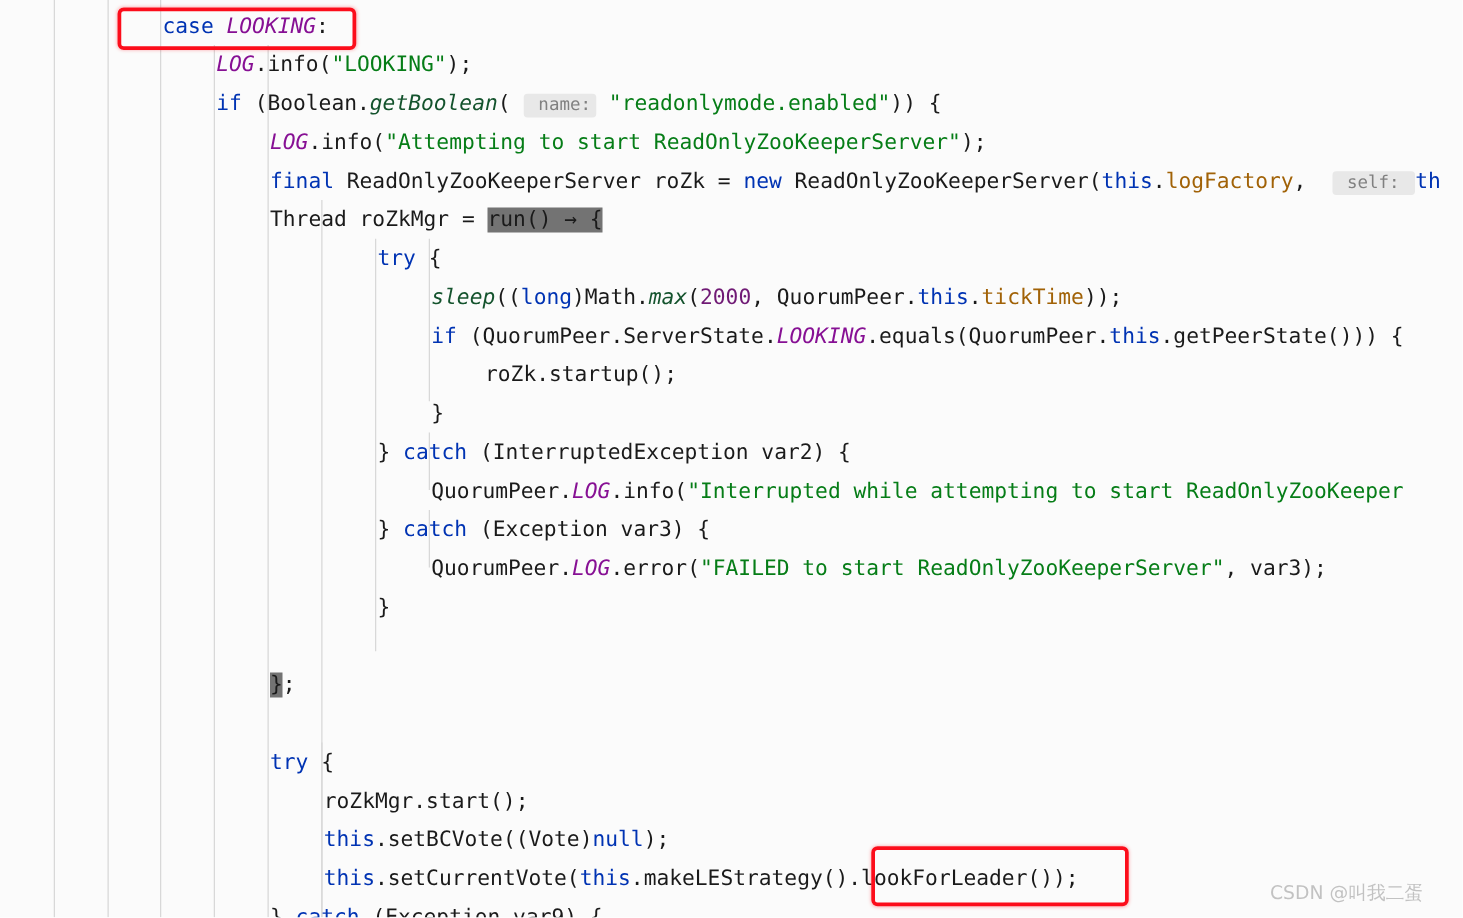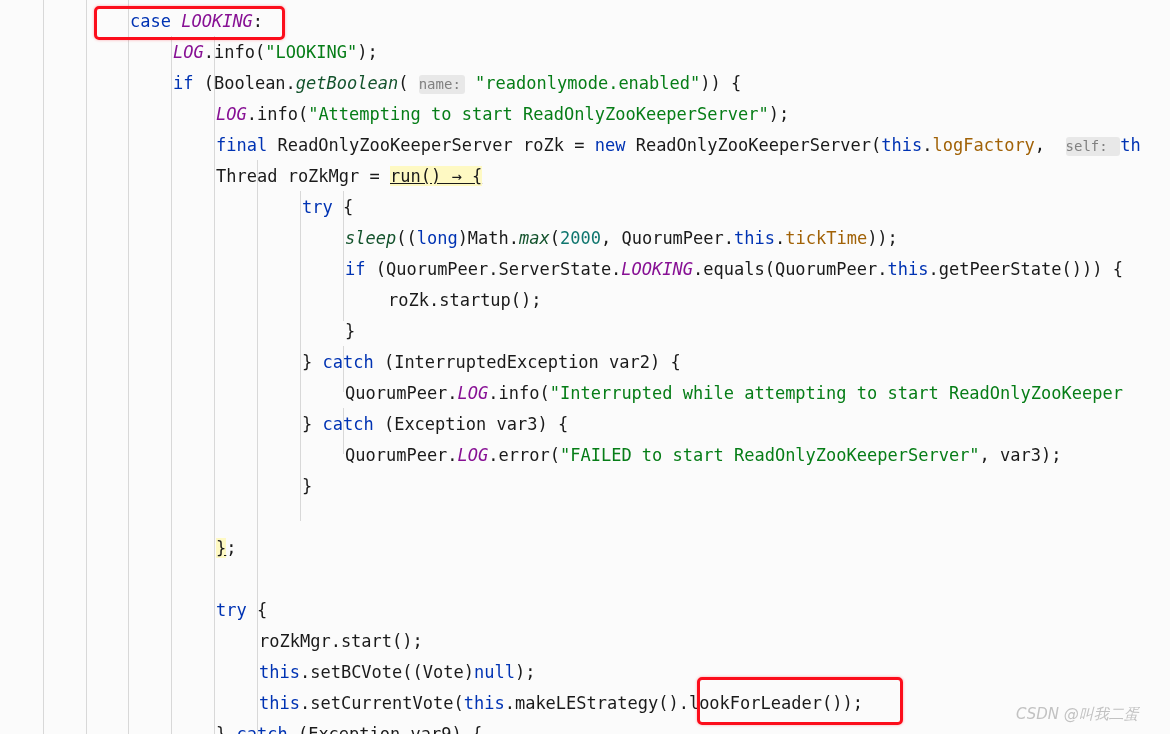--- a/index.html
+++ b/index.html
@@ -41,60 +41,58 @@
     left: 0;
     height: 31px;
     white-space: pre;
     font-size: 17px;
     line-height: 31px;
   }
 
   
   .kw      { color: #0033b3; }
   .str     { color: #067d17; }
-  .num     { color: #0f766e; }
+  .num     { color: #701a75; }
   .field   { color: #871094; font-style: italic; }
   .sfield  { color: #a16207; }
   .smeth   { color: #14532d; font-style: italic; }
   .meth    { color: #1a1a1a; }
   .plain   { color: #1a1a1a; }
 
   
   .hint {
     background: #e8e8e8;
     color: #808080;
     font-size: 14px;
     border-radius: 3px;
-    padding: 1px 4px 2px 0;
+    padding: 1px 4px 2px 12px;
   }
 
   
   .lam {
-    background: #fef9c3;
-    text-decoration: underline;
+    background: #737373;
   }
 
   
   .redbox {
     position: absolute;
     border: 3px solid #fc0d1b;
     border-radius: 5px;
     box-sizing: border-box;
     background: transparent;
     box-shadow: 0 0 3px rgba(252,13,27,0.35);
   }
 
   
   #watermark {
     position: absolute;
     color: #c2c2c2;
     font-family: "DejaVu Sans", "Liberation Sans", sans-serif;
     font-size: 15px;
     white-space: nowrap;
-    font-style: italic;
   }
 </style>
 </head>
 <body>
 
 <div id="screen">
 
   <div id="guides">
       <div class="guide" style="left: 43px; top: 0px; height: 734px;"></div>
       <div class="guide" style="left: 86px; top: 0px; height: 734px;"></div>

